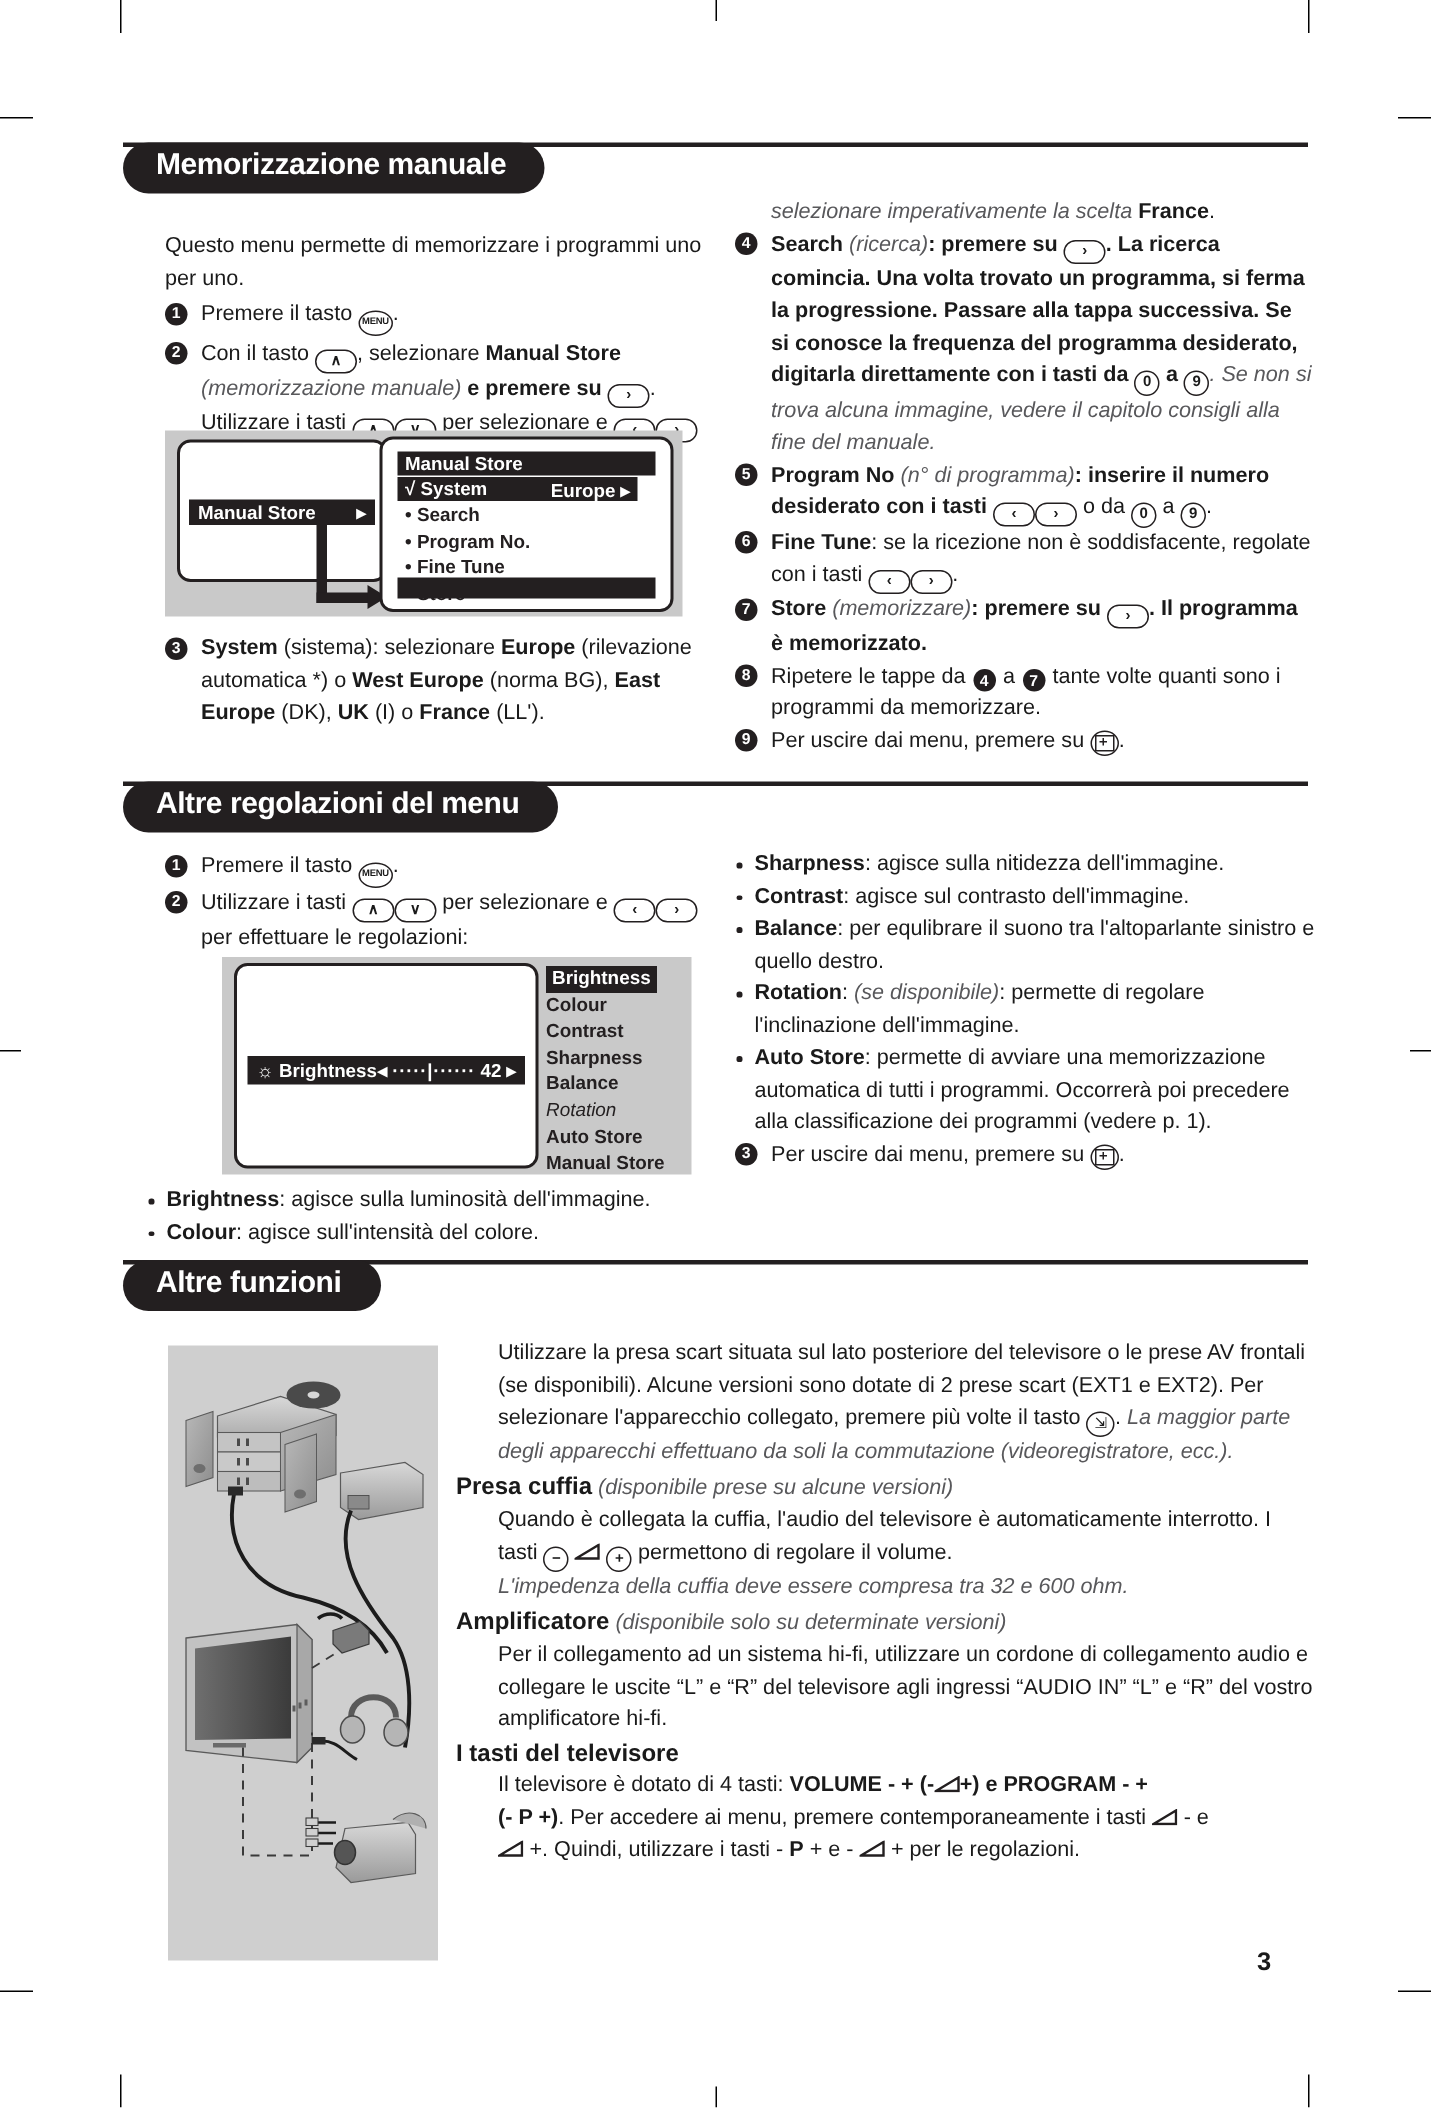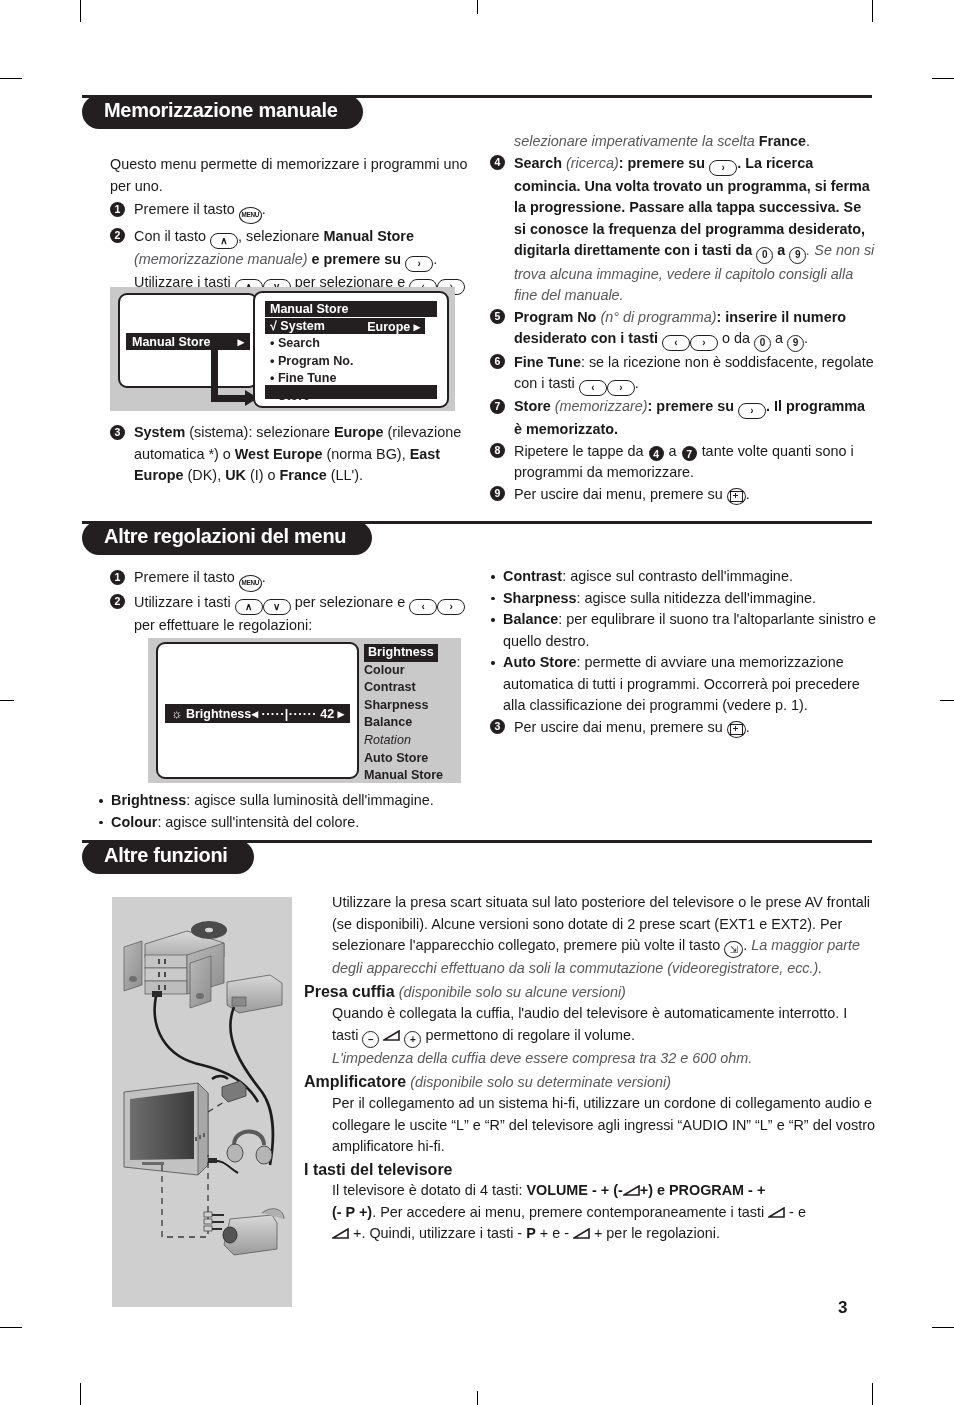--- a/index.html
+++ b/index.html
@@ -273,27 +273,31 @@
     <p class="dot">
       <span class="b">Brightness</span><span>: agisce sulla luminosità dell'immagine.</span>
     </p>
     <p class="dot">
       <span class="b">Colour</span><span>: agisce sull'intensità del colore.</span>
     </p>
   </div>
 
   <div class="col" style="left:490px;width:390px;top:566px;">
     <p class="dot">
+      <span class="b">Sharpness</span><span>: agisce sulla nitidezza dell'immagine.</span>
+    </p>
+    <p class="dot">
       <span class="b">Contrast</span><span>: agisce sul contrasto dell'immagine.</span>
     </p>
     <p class="dot">
-      <span class="b">Sharpness</span><span>: agisce sulla nitidezza dell'immagine.</span>
-    </p>
-    <p class="dot">
       <span class="b">Balance</span><span>: per equlibrare il suono tra l'altoparlante sinistro e quello destro.</span>
+    </p>
+    <p class="dot">
+      <span class="b">Rotation</span>:
+      <span class="i">(se disponibile)</span><span>: permette di regolare l'inclinazione dell'immagine.</span>
     </p>
     <p class="dot">
       <span class="b">Auto Store</span><span>: permette di avviare una memorizzazione automatica di tutti i programmi. Occorrerà poi precedere alla classificazione dei programmi (vedere p. 1).</span>
     </p>
     <p class="step">
       <span class="num">3</span>
       <span>Per uscire dai menu, premere su</span>
       <span class="key key-sq">
           <i></i>
         </span><span>.</span>
@@ -413,21 +417,21 @@
 
   <div class="col" style="left:304px;width:572px;top:892px;line-height:21.5px;">
     <p style="padding-left:28px;">
       <span>Utilizzare la presa scart situata sul lato posteriore del televisore o le prese AV frontali (se disponibili). Alcune versioni sono dotate di 2 prese scart (EXT1 e EXT2). Per selezionare l'apparecchio collegato, premere più volte il tasto</span>
       <span class="glyph-av">⇲</span><span>.</span>
       <span class="i">La maggior parte degli apparecchi effettuano da soli la commutazione (videoregistratore, ecc.).</span>
     </p>
 
     <p style="margin-top:1px;">
       <span class="b" style="font-size:16px;">Presa cuffia</span>
-      <span class="i">(disponibile solo su alcune versioni)</span>
+      <span class="i">(disponibile prese su alcune versioni)</span>
     </p>
     <p style="padding-left:28px;">
       <span>Quando è collegata la cuffia, l'audio del televisore è automaticamente interrotto. I tasti</span>
       <span class="key key-rnd">−</span>
       <span class="vol"><svg width="17" height="11" viewBox="0 0 17 11">
             <polygon points="1,10 16,1 16,10" fill="none" stroke="#231f20" stroke-width="1.6"></polygon>
           </svg></span>
       <span class="key key-rnd">+</span>
       <span>permettono di regolare il volume.</span><br>
       <span class="i">L'impedenza della cuffia deve essere compresa tra 32 e 600 ohm.</span>

